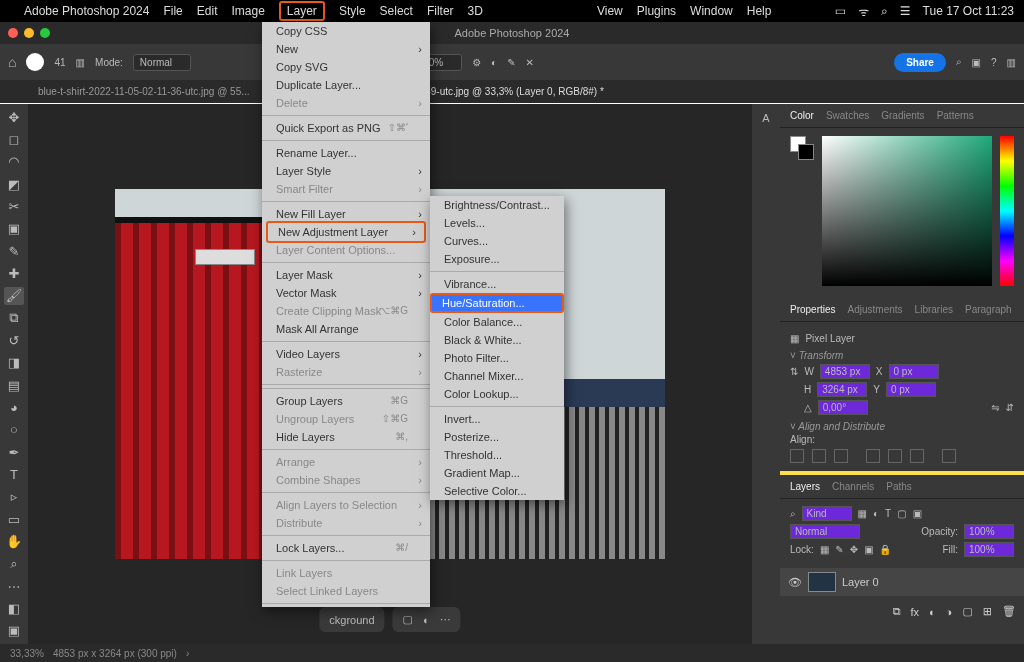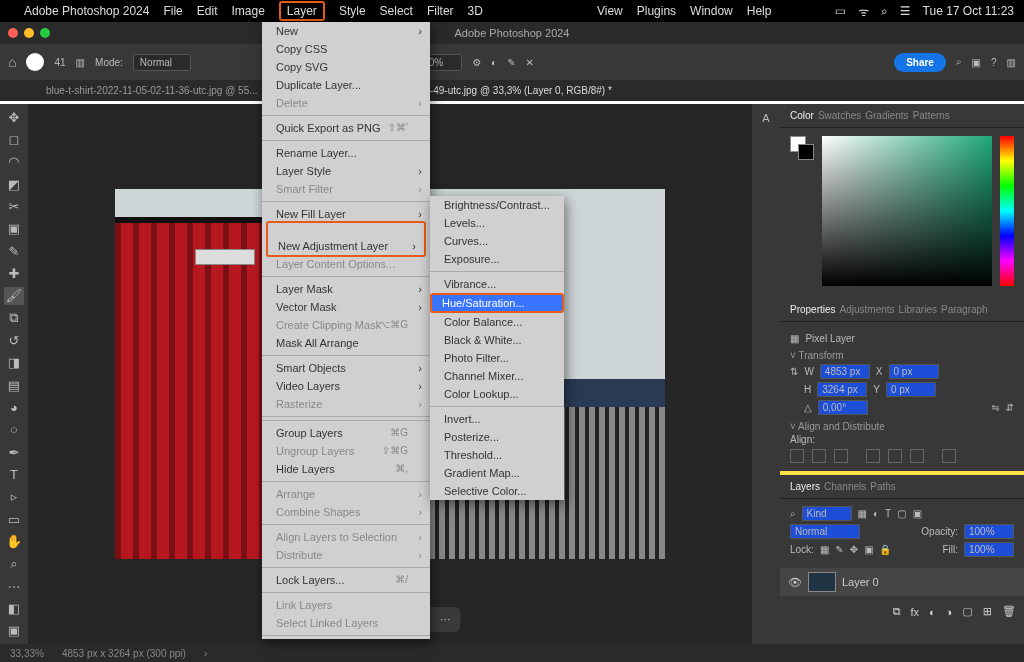--- a/index.html
+++ b/index.html
@@ -20,21 +20,21 @@
 .tl-r { background: #ff5f56; } .tl-y { background: #ffbd2e; } .tl-g { background: #27c93f; }
 .titlebar .title { position: absolute; left: 50%; transform: translateX(-50%); }
 
 
 .optbar { height: 36px; background: #383838; display: flex; align-items: center; padding: 0 8px; gap: 10px; font-size: 10px; color: #bbb; }
 .optbar .swatch { width: 18px; height: 18px; border-radius: 50%; background: #fff; }
 .optbar .sel { background: #2a2a2a; border: 1px solid #555; padding: 2px 18px 2px 6px; border-radius: 3px; }
 .share-btn { background: #1473e6; color: #fff; padding: 4px 12px; border-radius: 12px; margin-left: auto; font-weight: bold; }
 
 
-.doctabs { height: 24px; background: #2a2a2a; display: flex; align-items: center; padding-left: 40px; font-size: 10px; color: #999; gap: 28px; border-bottom: 3px solid #ffffff; }
+.doctabs { height: 24px; background: #2a2a2a; display: flex; align-items: center; padding-left: 32px; font-size: 10px; color: #999; gap: 28px; border-bottom: 1px solid #ffffff; }
 .tab { padding: 0 6px; }
 
 
 .content { display: flex; height: calc(662px - 22px - 22px - 36px - 24px - 18px); }
 .ltools { width: 28px; background: #383838; display: flex; flex-direction: column; padding: 4px 0; gap: 4px; align-items: center; }
 .ltools .t { width: 20px; height: 20px; display: flex; align-items: center; justify-content: center; color: #bbb; font-size: 13px; border-radius: 2px; }
 .canvas-area { flex: 1; background: #262626; position: relative; display: flex; align-items: center; justify-content: center; }
 .rtools { width: 28px; background: #383838; display: flex; flex-direction: column; padding: 4px 0; gap: 6px; align-items: center; }
 .rtools .t { width: 20px; height: 20px; color: #bbb; display: flex; align-items: center; justify-content: center; }
 .panels { width: 244px; background: #383838; display: flex; flex-direction: column; }
@@ -46,51 +46,51 @@
 .red-wall { position: absolute; left: 0; top: 34px; width: 240px; height: 336px; background: repeating-linear-gradient(90deg, #7a1014 0 6px, #b71820 6px 18px); }
 .vent { position: absolute; left: 80px; top: 60px; width: 60px; height: 16px; background: #ddd; border: 1px solid #888; }
 .blue-band { position: absolute; right: 0; top: 190px; width: 310px; height: 28px; background: #2a3a55; }
 .grille { position: absolute; right: 0; top: 218px; width: 310px; height: 152px; background: repeating-linear-gradient(90deg, #222 0 4px, #888 4px 10px); }
 
 
 .float-bar { position: absolute; bottom: 12px; left: 50%; transform: translateX(-50%); display: flex; gap: 8px; }
 .float-grp { background: #3a3a3a; border-radius: 6px; padding: 6px 10px; display: flex; gap: 10px; align-items: center; color: #bbb; font-size: 11px; }
 
 
-.panel-tabs { display: flex; gap: 4px; padding: 6px 10px; font-size: 10px; color: #888; border-bottom: 1px solid #222; }
+.panel-tabs { display: flex; gap: 12px; padding: 6px 10px; font-size: 10px; color: #888; border-bottom: 1px solid #222; }
 .panel-tabs .active { color: #eee; }
 .color-panel { height: 170px; padding: 8px 10px; display: flex; gap: 8px; }
 .fgbg { width: 24px; position: relative; }
 .fgbg .fg { width: 16px; height: 16px; background: #fff; border: 1px solid #888; position: absolute; top: 0; left: 0; }
 .fgbg .bg { width: 16px; height: 16px; background: #000; border: 1px solid #888; position: absolute; top: 8px; left: 8px; }
 .color-box { flex: 1; height: 150px; background: linear-gradient(to bottom, rgba(0,0,0,0) 0%, #000 100%), linear-gradient(to right, #fff 0%, #1fa87a 100%); position: relative; }
 .hue { width: 14px; height: 150px; background: linear-gradient(#f00,#ff0,#0f0,#0ff,#00f,#f0f,#f00); }
 .prop-panel { padding: 8px 10px; font-size: 10px; color: #bbb; }
 .prop-row { display: flex; gap: 6px; align-items: center; margin: 3px 0; }
-.prop-row .field { background: #1d4ed8; border: 1px solid #555; padding: 1px 4px; min-width: 50px; }
-.section-h { color: #999; margin: 6px 0 2px; }
+.prop-row .field { background: #6d28d9; border: 1px solid #555; padding: 1px 4px; min-width: 50px; }
+.section-h { color: #999; margin: 6px 0 2px; font-style: italic; }
 .layers-panel { border-top: 4px solid #fde047; }
 .layer-row { display: flex; align-items: center; gap: 6px; padding: 4px 8px; background: #454545; }
 .layer-thumb { width: 28px; height: 20px; background: #234; border: 1px solid #888; }
 
 
 .menu { position: absolute; background: #d0d0d0; color: #333; font-size: 11px; box-shadow: 2px 4px 12px rgba(0,0,0,.5); }
 .menu .mi { padding: 3px 20px 3px 14px; white-space: nowrap; position: relative; }
 .menu .mi.dis { color: #888; }
 .menu .sep { height: 1px; background: #aaa; margin: 3px 0; }
 .menu .arrow::after { content: "›"; position: absolute; right: 8px; }
 .menu .sc { position: absolute; right: 22px; color: #888; font-size: 10px; }
-.menu .hl { border: 2px solid #e85a1a; border-radius: 3px; margin: -2px 4px; padding: 17px 16px 3px 10px; }
+.menu .hl { border: 2px solid #e85a1a; border-radius: 3px; margin: -2px 4px; padding: 3px 16px 3px 10px; }
 .menu .sel-blue { background: #3874ff; color: #fff; }
 .menu1 { left: 262px; top: 22px; width: 168px; }
 .menu2 { left: 430px; top: 196px; width: 134px; }
 .menu2 .mi.hl-blue { border: 2px solid #e85a1a; border-radius: 3px; padding: 2px 10px; }
 
 
-.status { position: absolute; bottom: 0; left: 0; right: 0; height: 18px; background: #2a2a2a; color: #888; font-size: 10px; display: flex; align-items: center; padding: 0 10px; gap: 18px; }
+.status { position: absolute; bottom: 0; left: 0; right: 0; height: 18px; background: #2a2a2a; color: #888; font-size: 10px; display: flex; align-items: center; padding: 0 10px; gap: 9px; }
 
 .align-row { display: flex; gap: 8px; margin-top: 4px; }
 .align-row span { width: 14px; height: 14px; border: 1px solid #666; }
 </style>
 </head>
 <body>
 
 <div class="menubar">
   <div class="left">
     <span class="apple"></span>
@@ -314,42 +314,41 @@
   </div>
 </div>
 
 <div class="status">
   <span>33,33%</span>
   <span>4853 px x 3264 px (300 ppi)</span>
   <span>›</span>
 </div>
 
 <div class="menu menu1">
+  <div class="mi">Copy CSS</div>
   <div class="mi arrow">New</div>
-  <div class="mi">Copy CSS</div>
   <div class="mi">Copy SVG</div>
   <div class="mi">Duplicate Layer...</div>
   <div class="mi dis arrow">Delete</div>
   <div class="sep"></div>
   <div class="mi"><span>Quick Export as PNG</span><span class="sc">⇧⌘'</span></div>
   <div class="sep"></div>
   <div class="mi">Rename Layer...</div>
   <div class="mi arrow">Layer Style</div>
   <div class="mi dis arrow">Smart Filter</div>
   <div class="sep"></div>
   <div class="mi arrow">New Fill Layer</div>
   <div class="mi arrow hl">New Adjustment Layer</div>
   <div class="mi dis">Layer Content Options...</div>
   <div class="sep"></div>
   <div class="mi arrow">Layer Mask</div>
   <div class="mi arrow">Vector Mask</div>
   <div class="mi dis"><span>Create Clipping Mask</span><span class="sc">⌥⌘G</span></div>
   <div class="mi">Mask All Arrange</div>
   <div class="sep"></div>
-  <div class="mi arrow">Smart Objects</div>
   <div class="mi arrow">Video Layers</div>
   <div class="mi dis arrow">Rasterize</div>
   <div class="sep"></div>
   <div class="sep"></div>
   <div class="mi"><span>Group Layers</span><span class="sc">⌘G</span></div>
   <div class="mi dis"><span>Ungroup Layers</span><span class="sc">⇧⌘G</span></div>
   <div class="mi"><span>Hide Layers</span><span class="sc">⌘,</span></div>
   <div class="sep"></div>
   <div class="mi dis arrow">Arrange</div>
   <div class="mi dis arrow">Combine Shapes</div>

